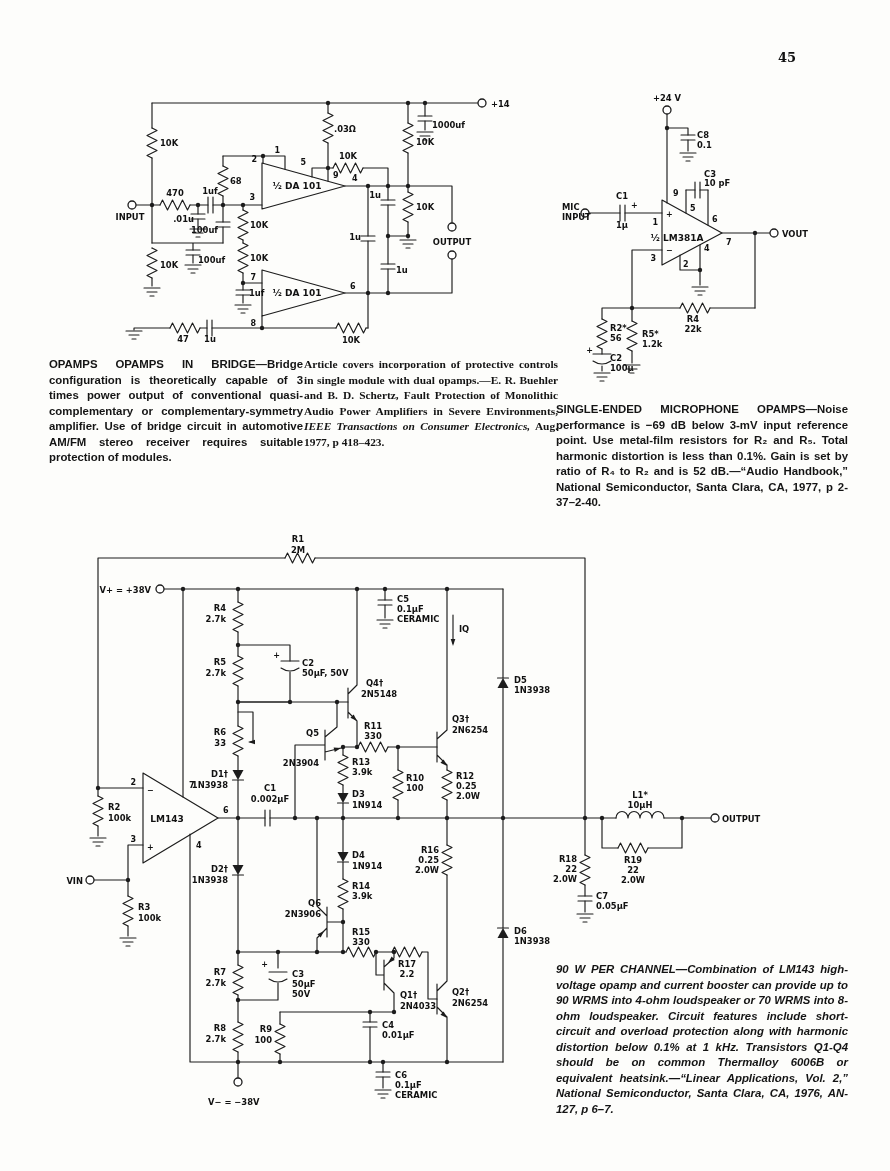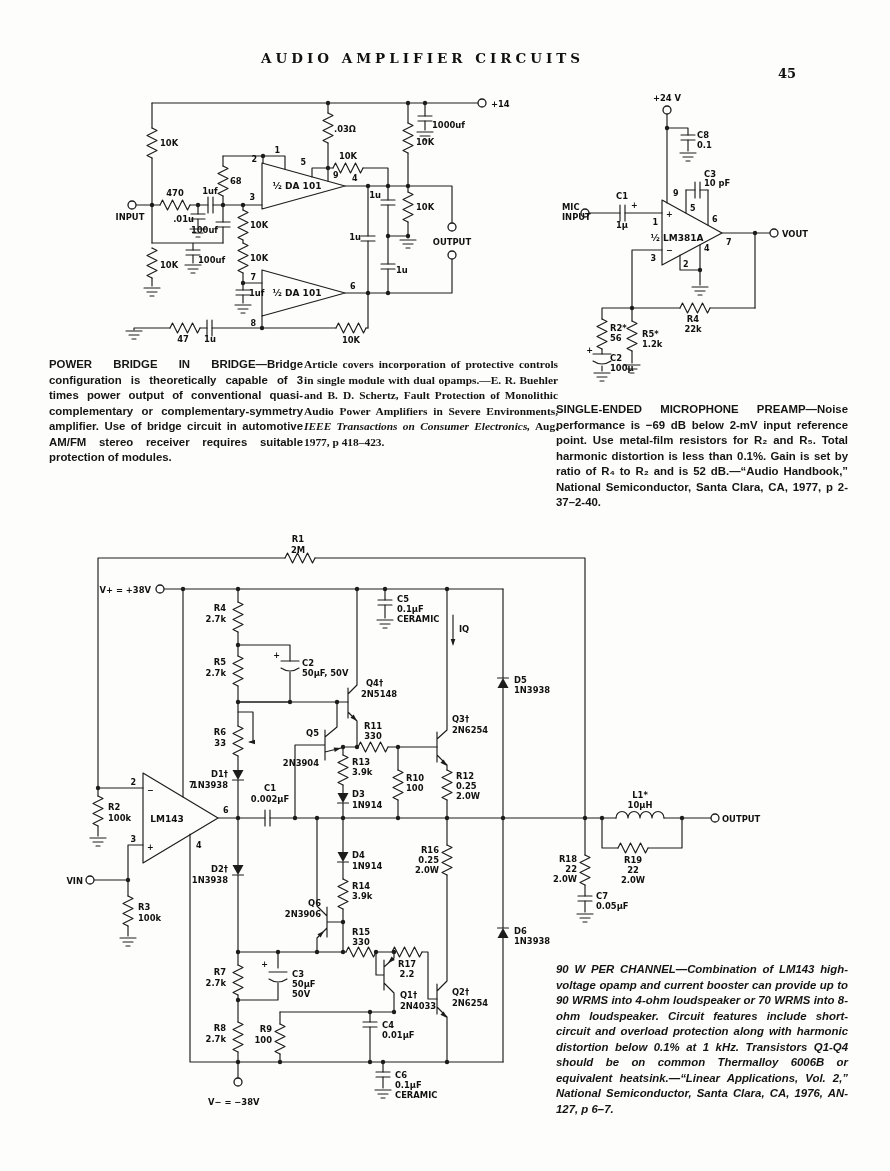--- a/index.html
+++ b/index.html
@@ -1,19 +1,19 @@
 <!DOCTYPE html>
 <html><head>
 <meta charset="utf-8">
 <style>
   html,body{margin:0;padding:0;background:#d8d8d4;}
   .page{position:relative;width:890px;height:1171px;background:#fdfdfb;font-family:"Liberation Sans",sans-serif;overflow:hidden;}
   .header-title{position:absolute;top:50px;left:0;width:845px;text-align:center;
     font:700 13.5px "DejaVu Serif",serif;letter-spacing:4px;color:#111;}
-  .page-num{position:absolute;top:66px;left:778px;font:700 13px "DejaVu Serif",serif;color:#111;text-align:right;}
+  .page-num{position:absolute;top:50px;left:778px;font:700 13px "DejaVu Serif",serif;color:#111;text-align:right;}
   .caption{position:absolute;font:700 11.4px "Liberation Sans",sans-serif;line-height:1.36;
     text-align:justify;color:#141414;}
   .cap-bridge{left:49px;top:357px;width:254px;}
   .cap-article{left:304px;top:357px;width:254px;font-family:Liberation Serif, serif;}
   .cap-preamp{left:556px;top:402px;width:292px;}
   .cap-power{left:556px;top:962px;width:292px;font-style:italic;}
   .it{font-style:italic;}
   svg.circ{position:absolute;}
   svg .wire{stroke:#1c1c1c;stroke-width:1.15;fill:none;stroke-linecap:round;stroke-linejoin:round;}
   svg text{fill:#111;font:700 8.4px "DejaVu Sans",sans-serif;}
@@ -41,21 +41,20 @@
         </g>
       <g id="du">
           <path d="M-5.5 10H5.5L0 0Z" fill="#1c1c1c" stroke="none"></path>
           <path class="wire" d="M-5.5 0H5.5"></path>
         </g>
       <path id="ah" d="M0 0L-7 2.3L-7 -2.3Z" fill="#1c1c1c" stroke="none"></path>
       <path id="ind" class="wire" d="M0 0a6 6.5 0 0 1 12 0a6 6.5 0 0 1 12 0a6 6.5 0 0 1 12 0a6 6.5 0 0 1 12 0"></path>
     </defs>
   </svg>
 
-  <div class="header-title">AUDIO AMPLIFIER CIRCUITS</div>
   <div class="page-num">45</div>
 
   <svg class="circ" style="left:50px;top:88px" width="510" height="270" viewBox="0 0 510 270">
     <g>
       <path class="wire" d="M102 15H428"></path>
       <path class="wire" d="M375 15V28M375 33V42"></path>
       <path class="wire" d="M278 15V25M278 55V80"></path>
       <path class="wire" d="M102 15V40M102 70V155M102 160V160M102 190V198"></path>
       <path class="wire" d="M86 117H110M140 117H158M163 117H212"></path>
       <path class="wire" d="M148 117V126M148 131V139"></path>
@@ -230,25 +229,25 @@
       <text x="50" y="246">R2*</text>
       <text x="50" y="256">56</text>
       <text x="33" y="268" text-anchor="end" class="pn">+</text>
       <text x="50" y="276">C2</text>
       <text x="50" y="286">100µ</text>
       <text x="82" y="252">R5*</text>
       <text x="82" y="262">1.2k</text>
     </g>
   </svg>
 
-  <div class="caption cap-bridge"><span>POWER BRIDGE IN BRIDGE</span><span>—Bridge configuration is theoretically capable of 3 times power output of conventional quasi-complementary or complementary-symmetry amplifier. Use of bridge circuit in automotive AM/FM stereo receiver requires suitable protection of modules.</span></div>
+  <div class="caption cap-bridge"><span>OPAMPS OPAMPS IN BRIDGE</span><span>—Bridge configuration is theoretically capable of 3 times power output of conventional quasi-complementary or complementary-symmetry amplifier. Use of bridge circuit in automotive AM/FM stereo receiver requires suitable protection of modules.</span></div>
 
   <div class="caption cap-article"><span>Article covers incorporation of protective controls in single module with dual opamps.—E. R. Buehler and B. D. Schertz, Fault Protection of Monolithic Audio Power Amplifiers in Severe Environments, </span><span class="it">IEEE Transactions on Consumer Electronics,</span><span> Aug. 1977, p 418–423.</span></div>
 
-  <div class="caption cap-preamp"><span>SINGLE-ENDED MICROPHONE PREAMP</span><span>—Noise performance is −69 dB below 2-mV input reference point. Use metal-film resistors for R₂ and R₅. Total harmonic distortion is less than 0.1%. Gain is set by ratio of R₄ to R₂ and is 52 dB.—“Audio Handbook,” National Semiconductor, Santa Clara, CA, 1977, p 2-37–2-40.</span></div>
+  <div class="caption cap-preamp"><span>SINGLE-ENDED MICROPHONE OPAMPS</span><span>—Noise performance is −69 dB below 3-mV input reference point. Use metal-film resistors for R₂ and R₅. Total harmonic distortion is less than 0.1%. Gain is set by ratio of R₄ to R₂ and is 52 dB.—“Audio Handbook,” National Semiconductor, Santa Clara, CA, 1977, p 2-37–2-40.</span></div>
 
   <svg class="circ" style="left:50px;top:530px" width="725" height="600" viewBox="0 0 725 600">
     <g>
       <path class="wire" d="M48 28H235M265 28H535M48 28V258M535 28V288"></path>
       <path class="wire" d="M114 59H453"></path>
       <path class="wire" d="M133 59V267"></path>
       <path class="wire" d="M188 59V72M188 102V126M188 156V196M188 226V240M188 250V288M188 288V335M188 345V435M188 465V492M188 522V532"></path>
       <path class="wire" d="M188 182H203V212M203 212H200"></path>
       <path class="wire" d="M188 115H240V131M240 142V172M240 172H188"></path>
       <path class="wire" d="M188 172H298"></path>

